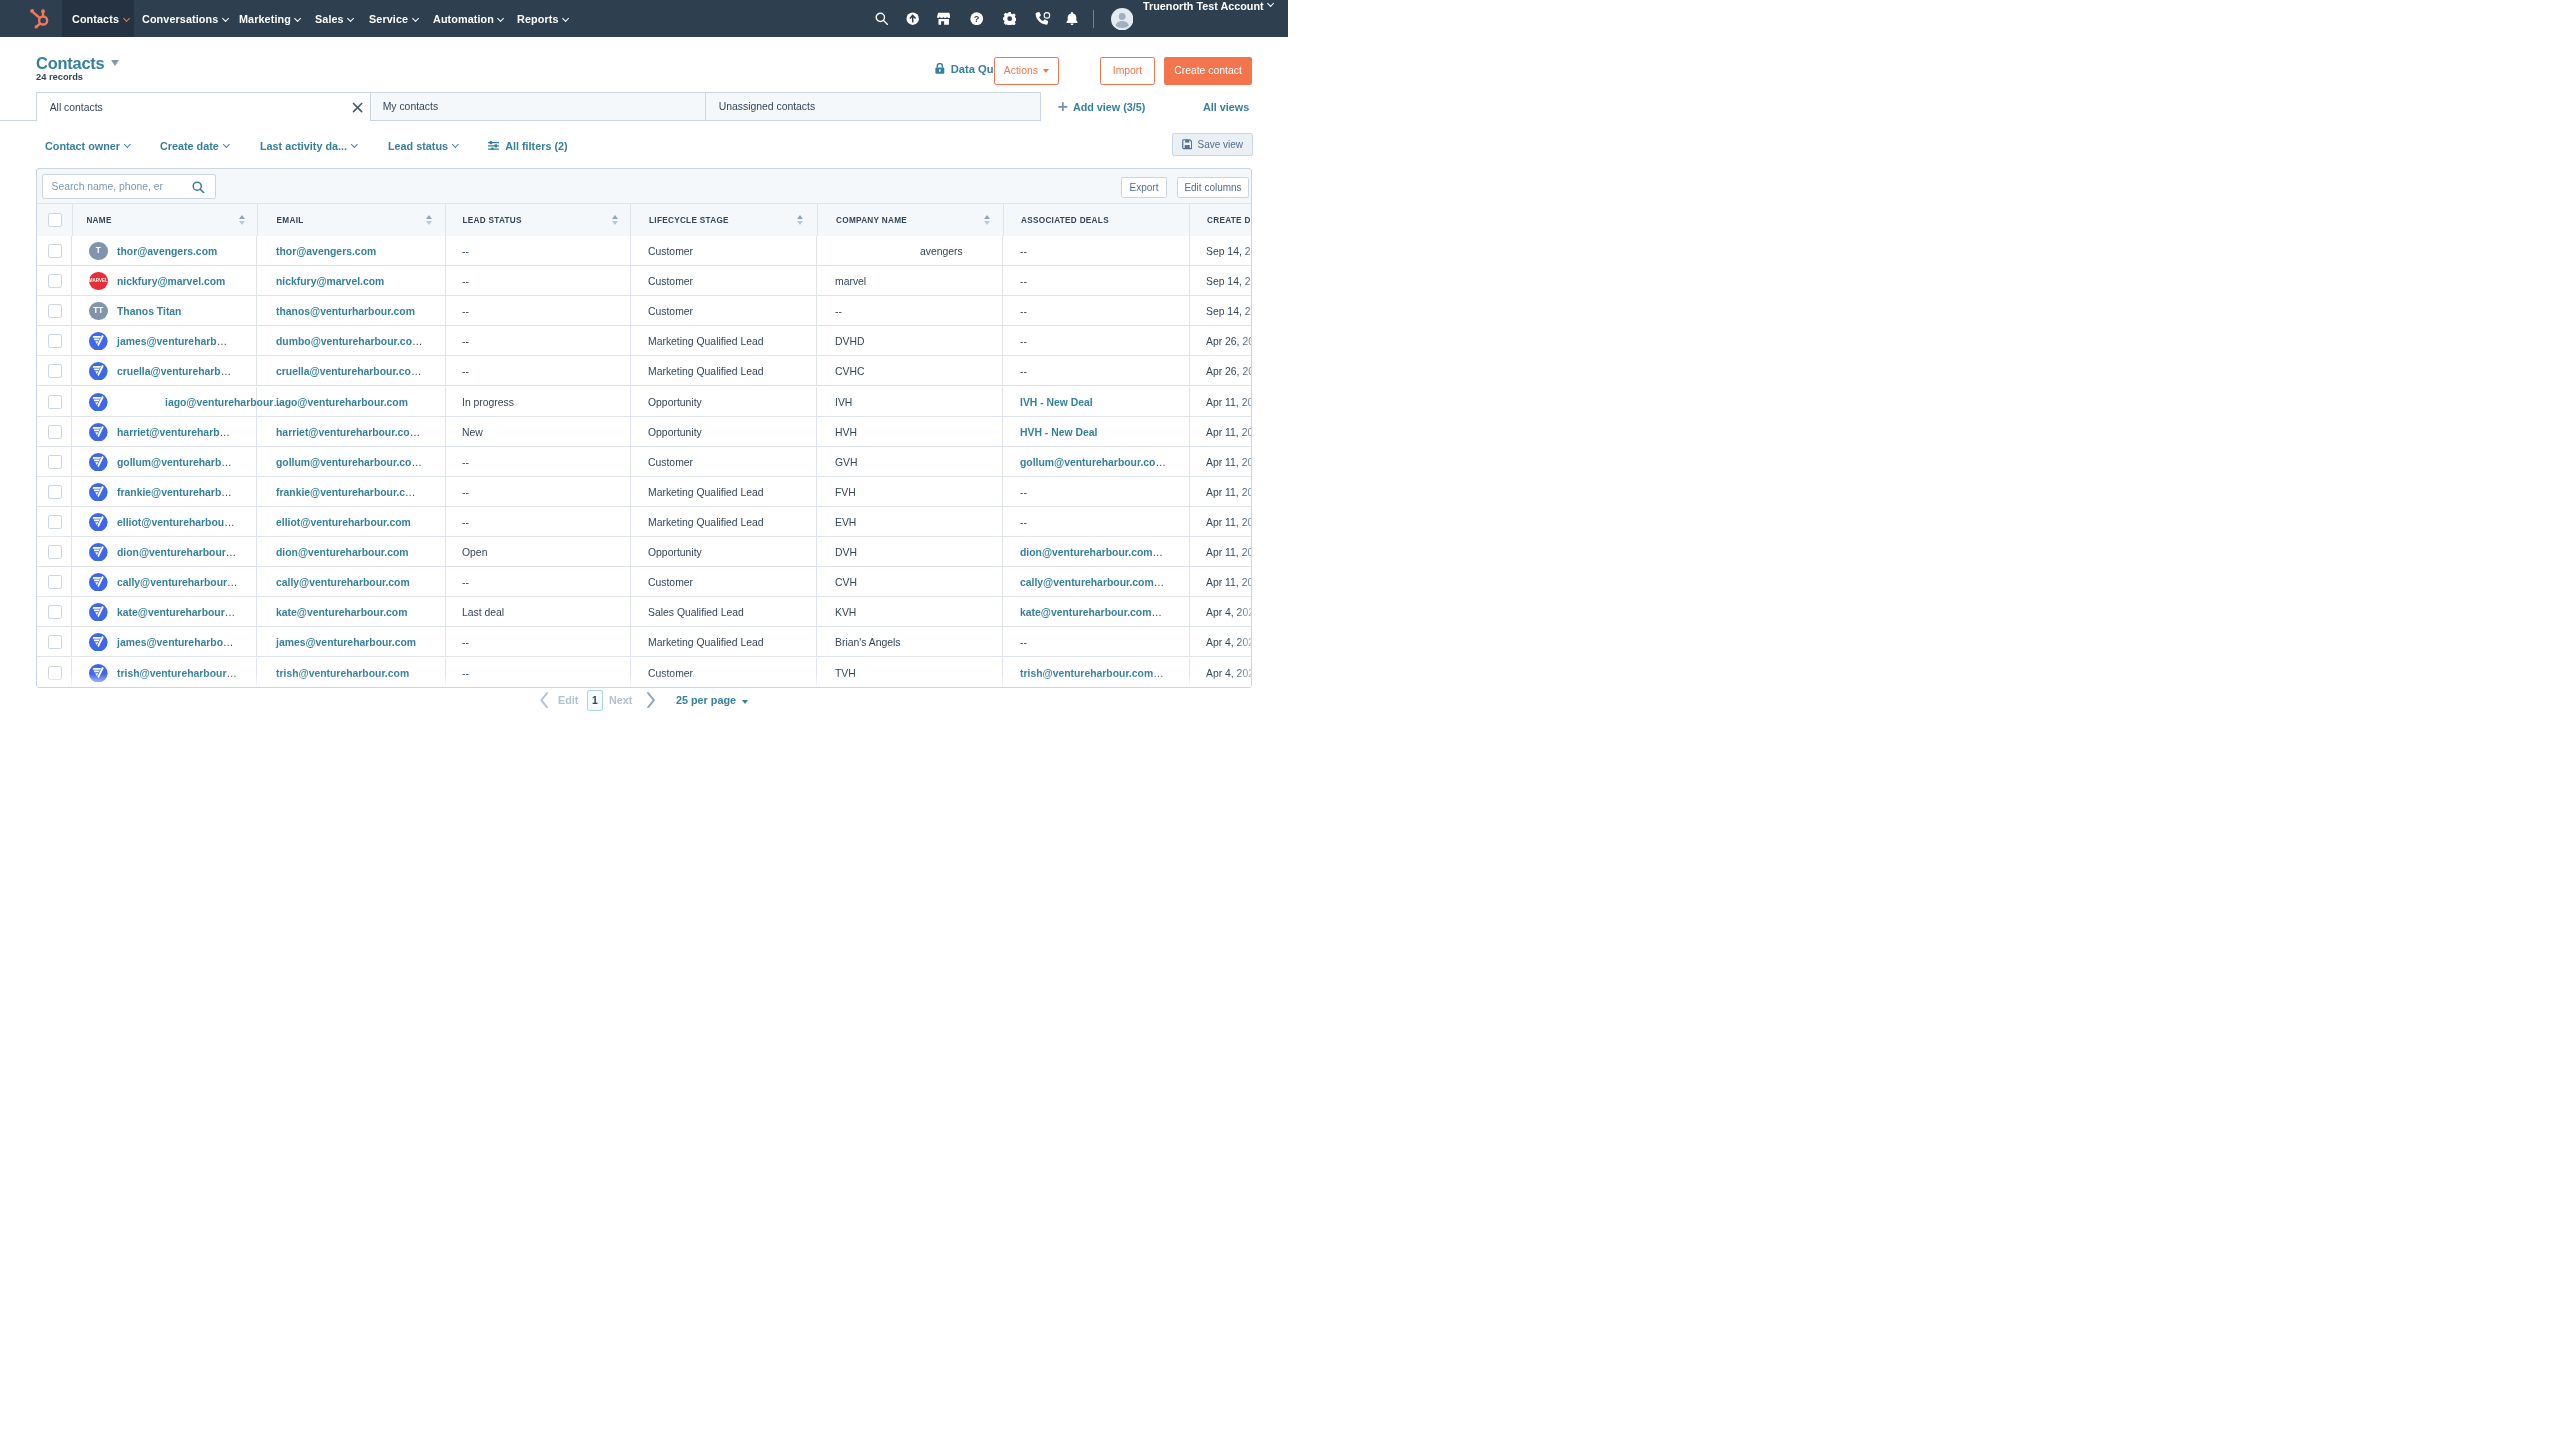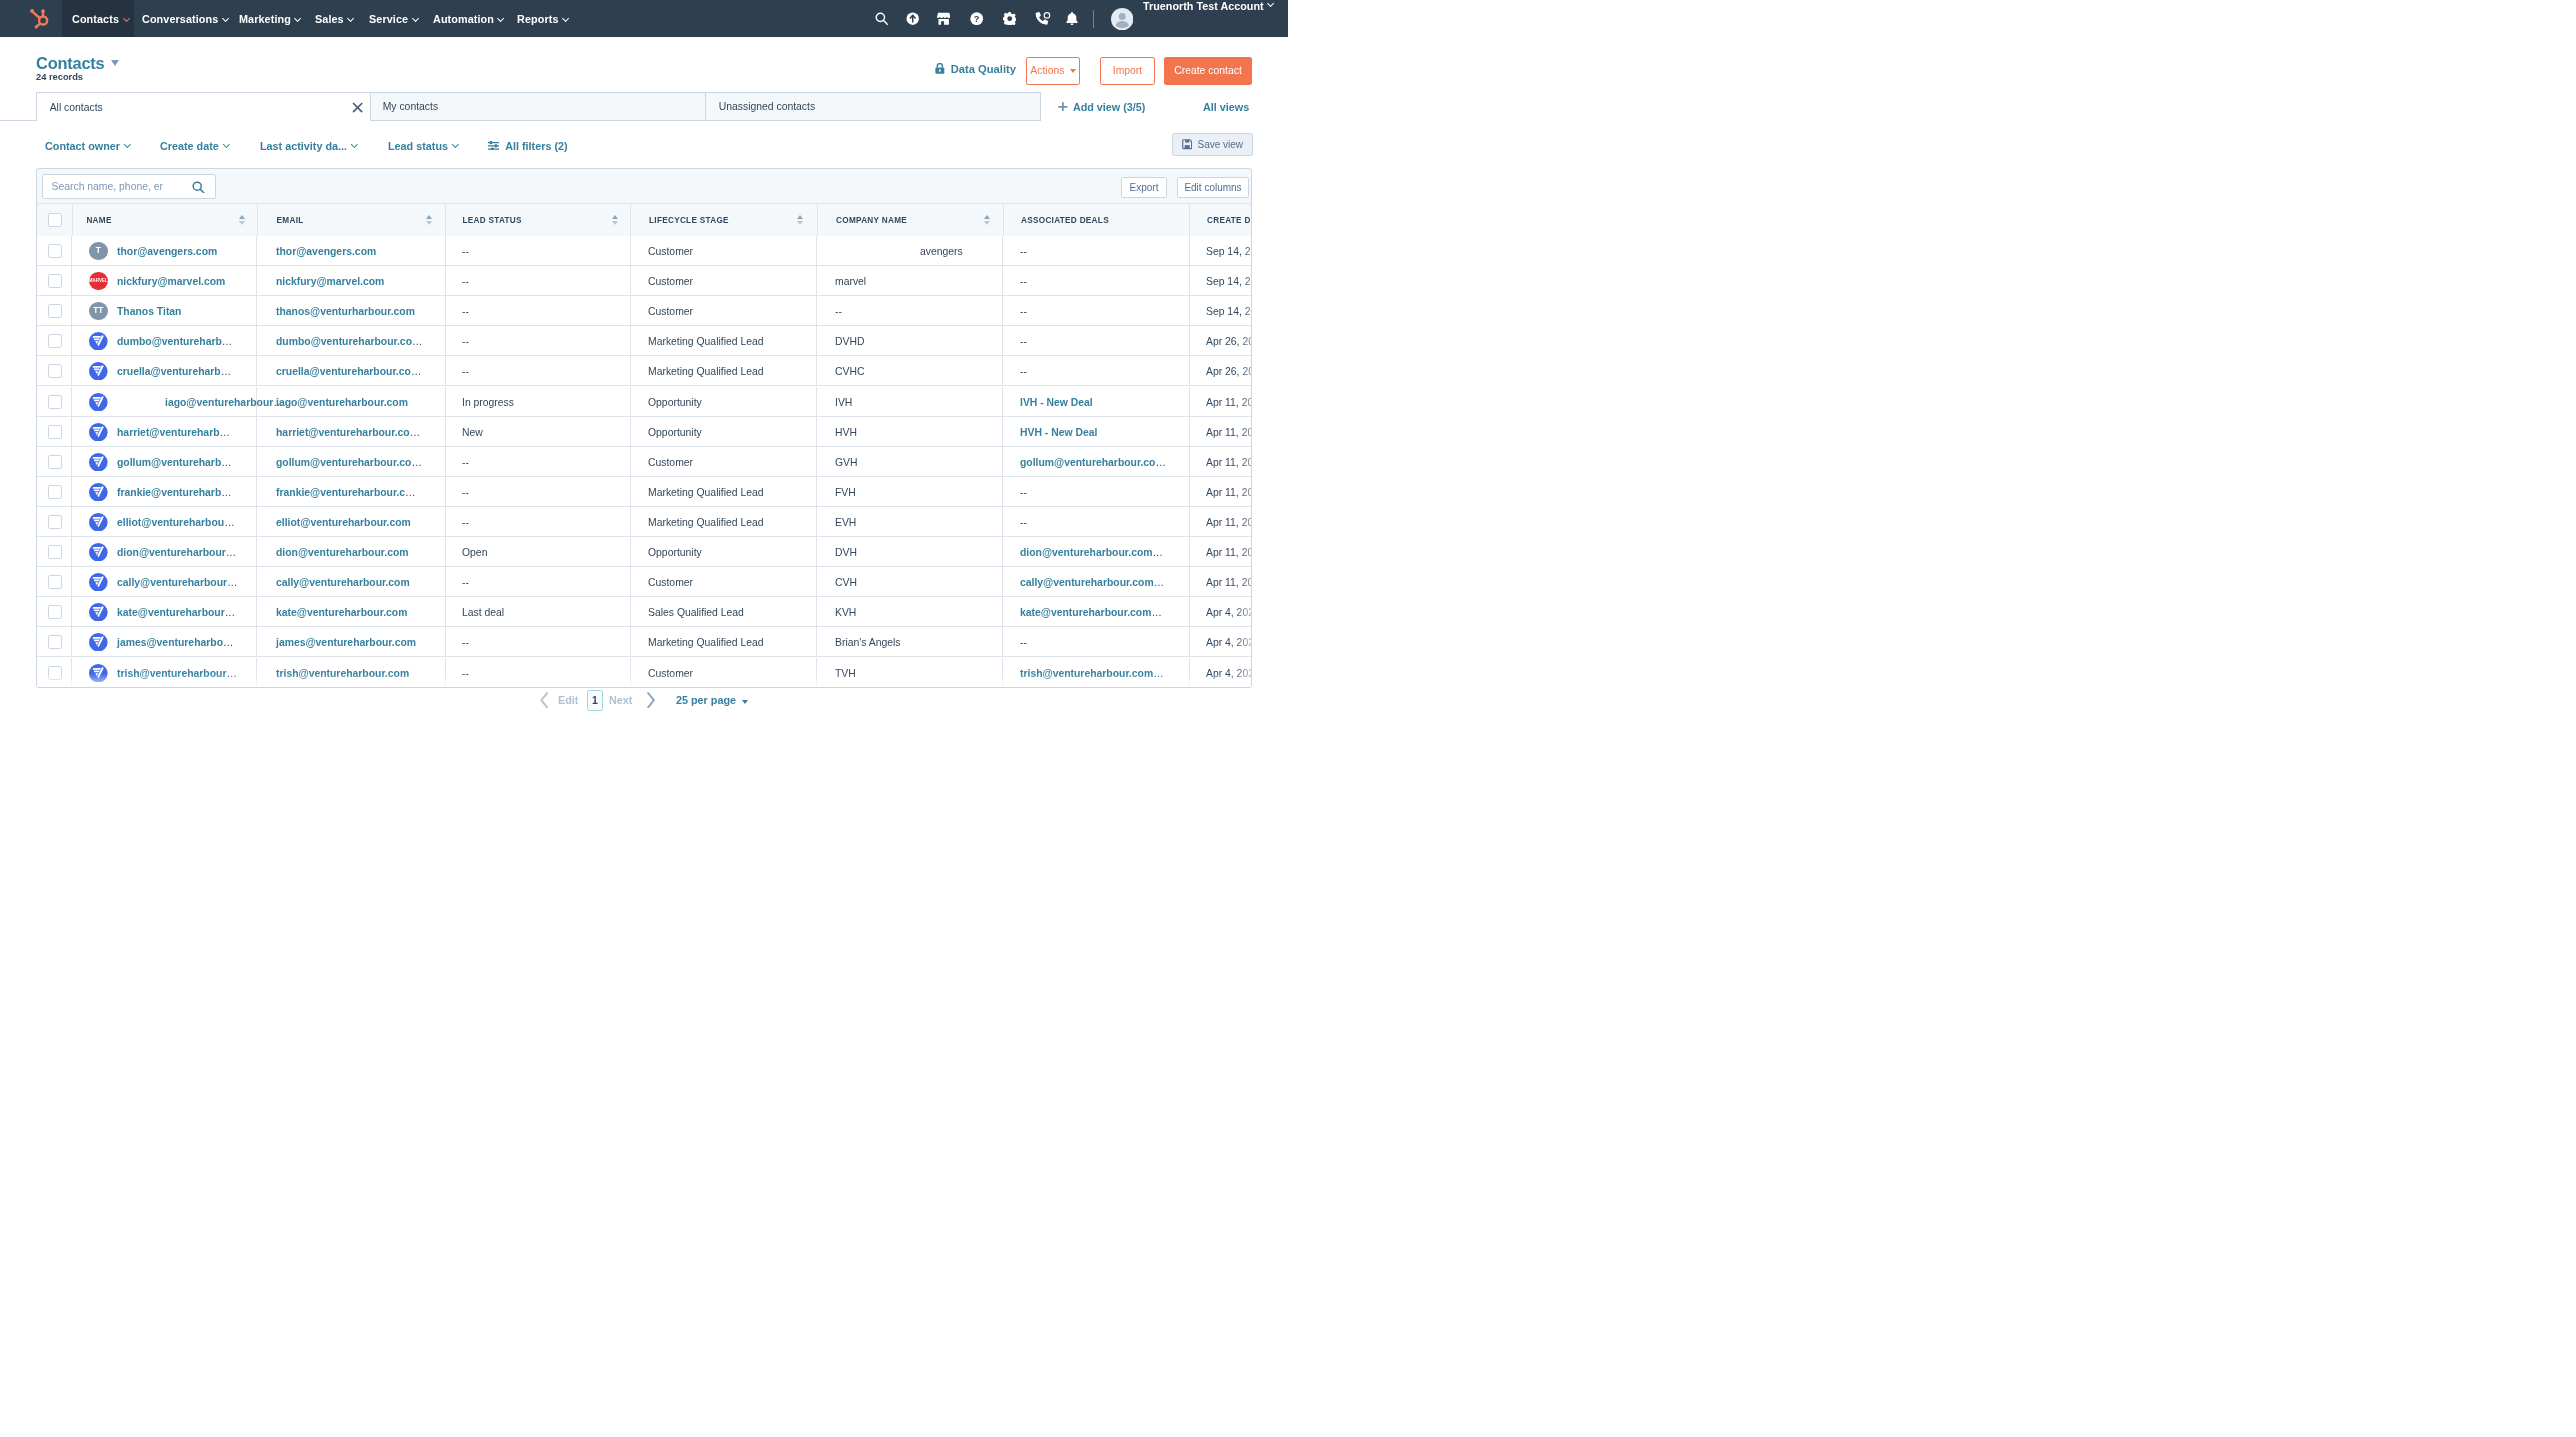--- a/index.html
+++ b/index.html
@@ -19,21 +19,21 @@
 #navdiv{position:absolute;left:1093px;top:9.7px;width:0.7px;height:18px;background:rgba(255,255,255,.35);}
 
 #h1{position:absolute;left:36px;top:54px;color:#35809e;font-size:16.4px;font-weight:700;letter-spacing:-0.2px;}
 #h1 .tri{display:inline-block;width:0;height:0;border-left:4.8px solid transparent;
  border-right:4.8px solid transparent;border-top:6.3px solid #8095b2;margin-left:6.7px;position:relative;top:-3px;}
 #recs{position:absolute;left:36px;top:72px;color:#33475b;font-size:9.3px;font-weight:700;}
 #dq{position:absolute;left:935px;top:63px;color:#35809e;font-size:11.2px;font-weight:700;display:flex;align-items:center;gap:6px;}
 .btn{position:absolute;top:57px;height:27.6px;border-radius:2.2px;font-size:10.4px;font-weight:400;
  display:flex;align-items:center;justify-content:center;}
 .btn.line{border:0.7px solid #f2754e;color:#f2754e;background:#fff;}
-#bact{left:1026px;width:54px;}
+#bact{left:994px;width:65px;}
 #bact .tri{width:0;height:0;border-left:3.4px solid transparent;border-right:3.4px solid transparent;
  border-top:4.1px solid #f2754e;margin-left:5.2px;display:inline-block;position:relative;top:0.7px;}
 #bimp{left:1100px;width:55px;}
 #bcreate{left:1164px;width:88px;background:#f2754e;color:#fff;}
 
 #tabline{position:absolute;left:0;top:120px;width:1041px;height:0.7px;background:#cbd6e2;}
 .tab{position:absolute;top:92px;height:29px;display:flex;align-items:center;
  font-size:10.4px;color:#33475b;background:#f5f8fa;border:0.7px solid #cbd6e2;padding-left:12.7px;}
 #tab1{left:36px;width:335px;background:#fff;border-bottom:none;height:29px;z-index:2;}
 #tab2{left:370px;width:336px;border-left:none;}
@@ -320,21 +320,21 @@
         <div class="abs" style="left:52px;top:5.6px;"><svg width="18.6" height="18.6" viewBox="0 0 25 25" style="">
             <circle cx="12.5" cy="12.5" r="12.5" fill="#3f68e9"></circle>
             <g fill="#fff">
               <path d="M5.6 5.4h10.6l-1.1 2.2H4.9Z"></path>
               <path d="M6.4 8.9h8l-1.1 2.2H7.1Z"></path>
               <path d="M8.3 12.4h4.3L10.5 16Z"></path>
               <path d="M17.5 4.2 19.8 5.4 13 19.1 11.2 17Z"></path>
             </g>
           </svg></div>
         <div class="cell" style="left:80px;">
-          <a class="lk">dumbo@ventureharb</a>
+          <a class="lk">james@ventureharb</a>
           <span class="ell">…</span>
         </div>
         <div class="cell" style="left:239px;">
           <a class="lk">dumbo@ventureharbour.co</a>
           <span class="ell">…</span>
         </div>
         <div class="cell" style="left:425px;">--</div>
         <div class="cell" style="left:611px;">Marketing Qualified Lead</div>
         <div class="cell" style="left:798px;">DVHD</div>
         <div class="cell" style="left:983px;">--</div>

